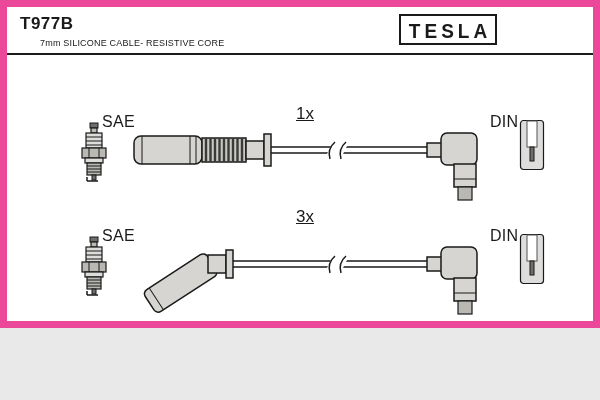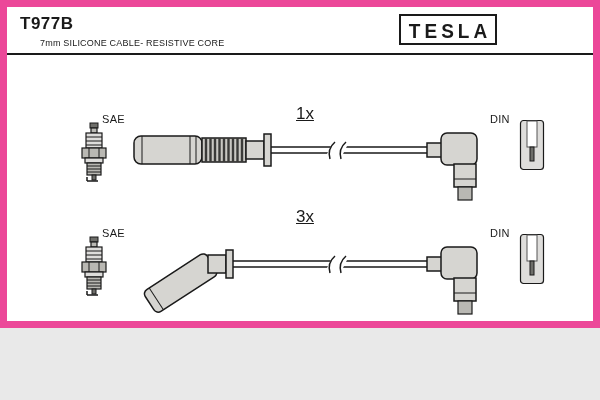--- a/index.html
+++ b/index.html
@@ -25,21 +25,21 @@
     border:2px solid var(--ink);
     display:flex;align-items:flex-end;justify-content:center;
     background:var(--bg);
   }
   .logo span{
     font-weight:bold;font-size:19px;letter-spacing:4px;padding-left:4px;
     transform:scaleY(1.05);
     font-family:"Liberation Sans", sans-serif;
   }
   .divider{position:absolute;left:0;top:46px;width:600px;height:2px;background:var(--ink);}
-  .std-label{position:absolute;font-size:11px;letter-spacing:.3px;}
+  .std-label{position:absolute;font-size:16px;letter-spacing:.3px;}
   .sae-1{left:95px;top:106px}
   .sae-2{left:95px;top:220px}
   .din-1{left:483px;top:106px}
   .din-2{left:483px;top:220px}
   .qty{position:absolute;font-size:17px;text-decoration:underline;}
   .qty-1{left:289px;top:97px}
   .qty-2{left:289px;top:200px}
   .plug{position:absolute;}
   .plug-1{left:69px;top:115px}
   .plug-2{left:69px;top:229px}

